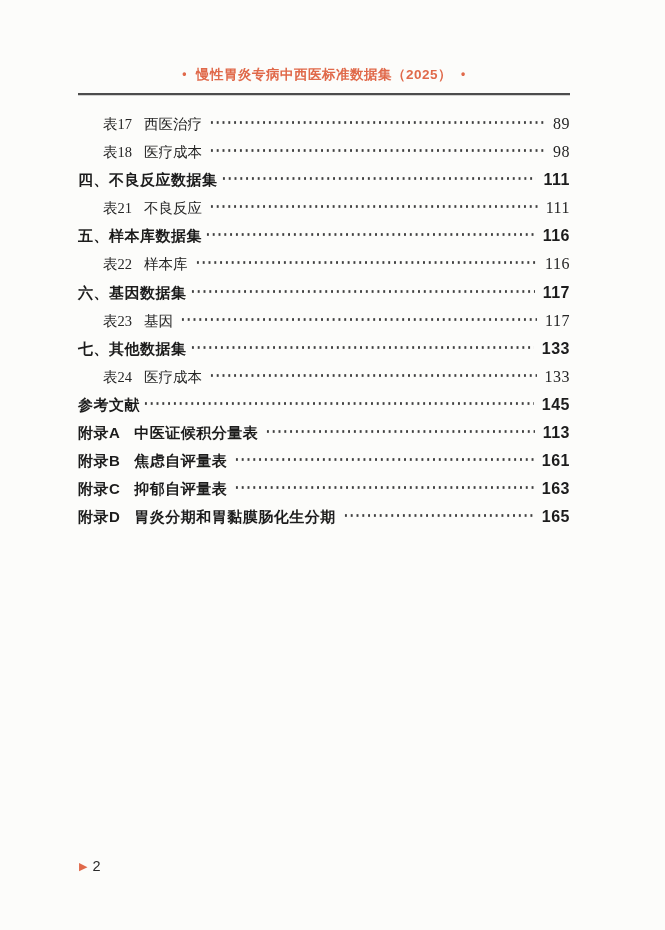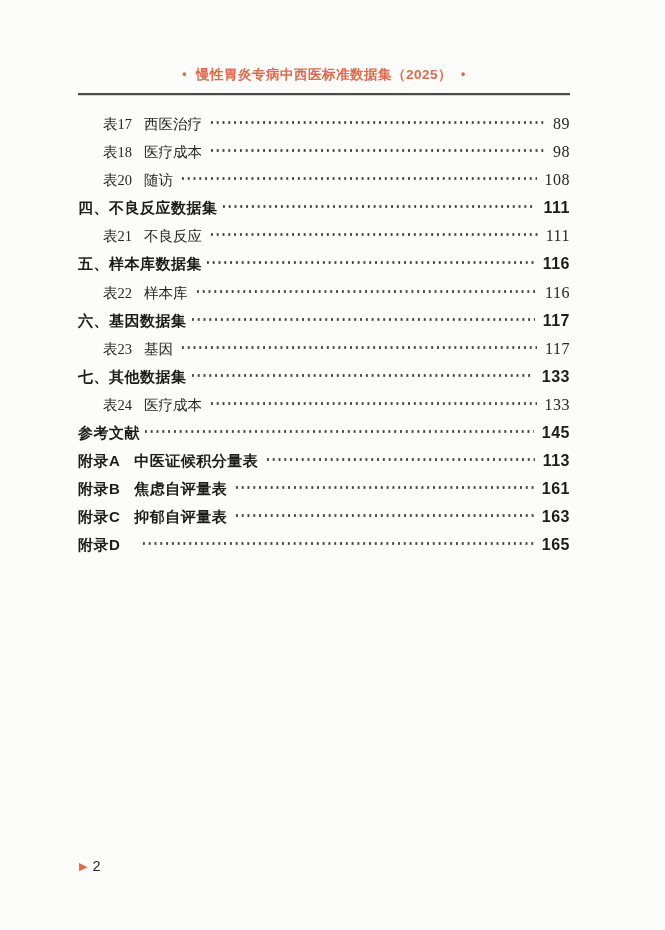--- a/index.html
+++ b/index.html
@@ -119,26 +119,20 @@
       <span class="row-title">西医治疗</span>
       <span class="leader"></span>
       <span class="row-page">89</span>
     </div>
       <div class="toc-row entry">
       <span class="row-label">表18</span>
       <span class="row-title">医疗成本</span>
       <span class="leader"></span>
       <span class="row-page">98</span>
     </div>
-      <div class="toc-row entry">
-      <span class="row-label">表20</span>
-      <span class="row-title">随访</span>
-      <span class="leader"></span>
-      <span class="row-page">108</span>
-    </div>
       <div class="toc-row section">
       <span class="row-label">四、</span>
       <span class="row-title">不良反应数据集</span>
       <span class="leader"></span>
       <span class="row-page">111</span>
     </div>
       <div class="toc-row entry">
       <span class="row-label">表21</span>
       <span class="row-title">不良反应</span>
       <span class="leader"></span>
@@ -199,20 +193,21 @@
       <span class="row-page">161</span>
     </div>
       <div class="toc-row appendix">
       <span class="row-label">附录C</span>
       <span class="row-title">抑郁自评量表</span>
       <span class="leader"></span>
       <span class="row-page">163</span>
     </div>
       <div class="toc-row appendix">
       <span class="row-label">附录D</span>
+      <span class="row-title">胃炎分期和胃黏膜肠化生分期</span>
       <span class="leader"></span>
       <span class="row-page">165</span>
     </div>
     </div>
 
   <div class="footer">
     <span class="tri">▶</span>
     <span class="num">2</span>
   </div>
 

